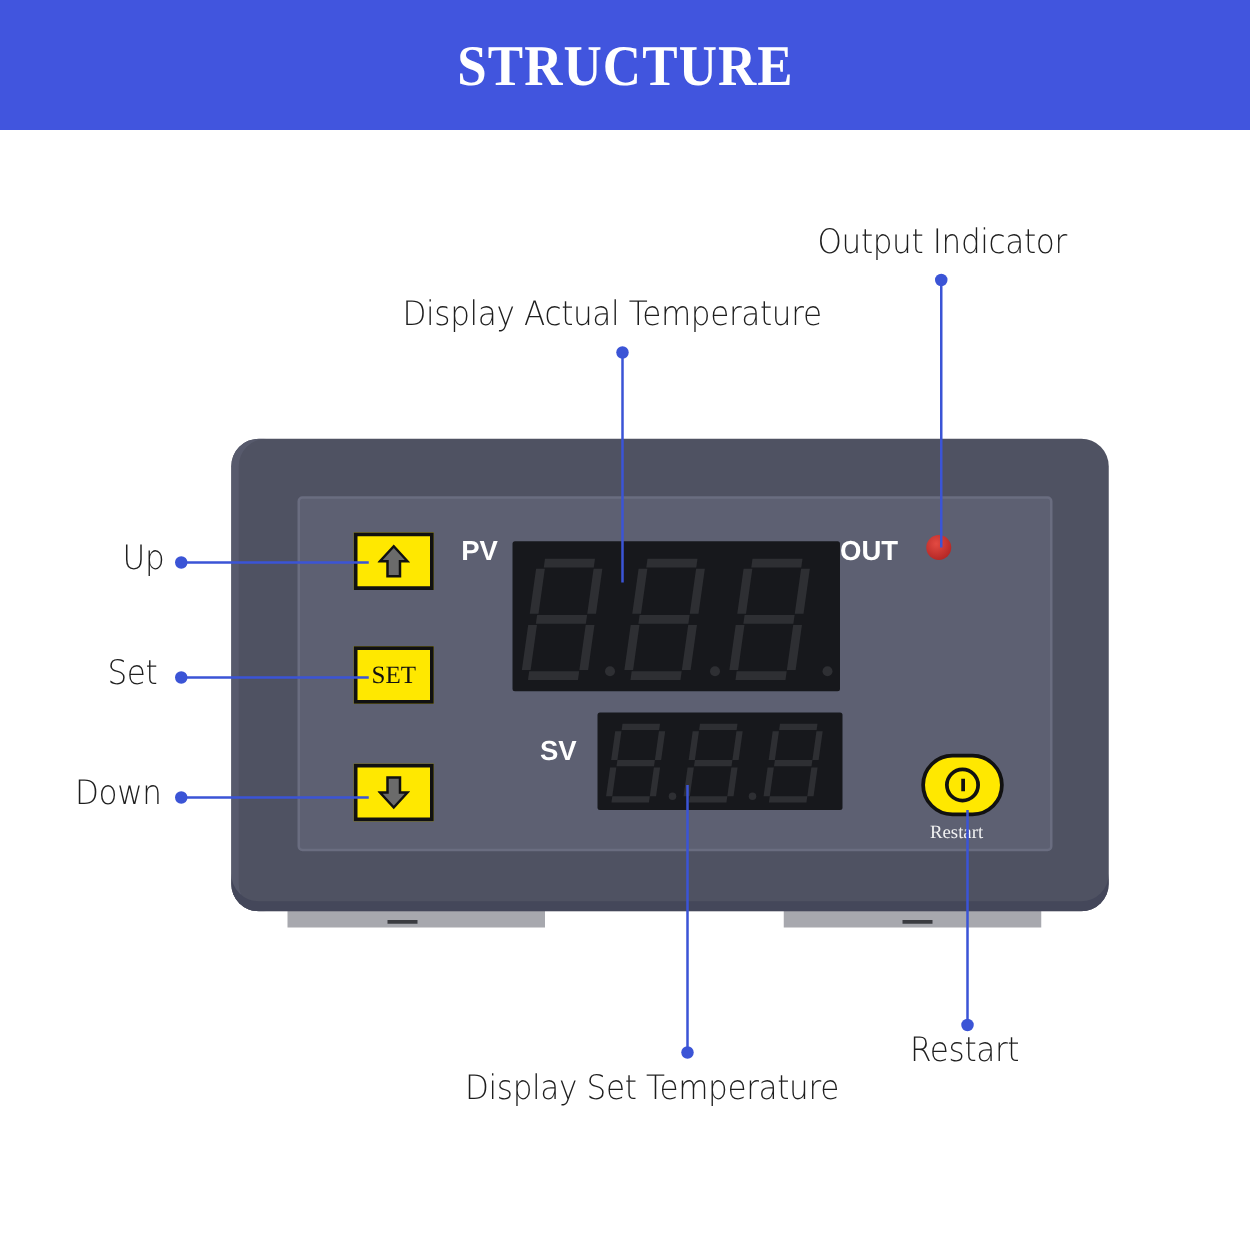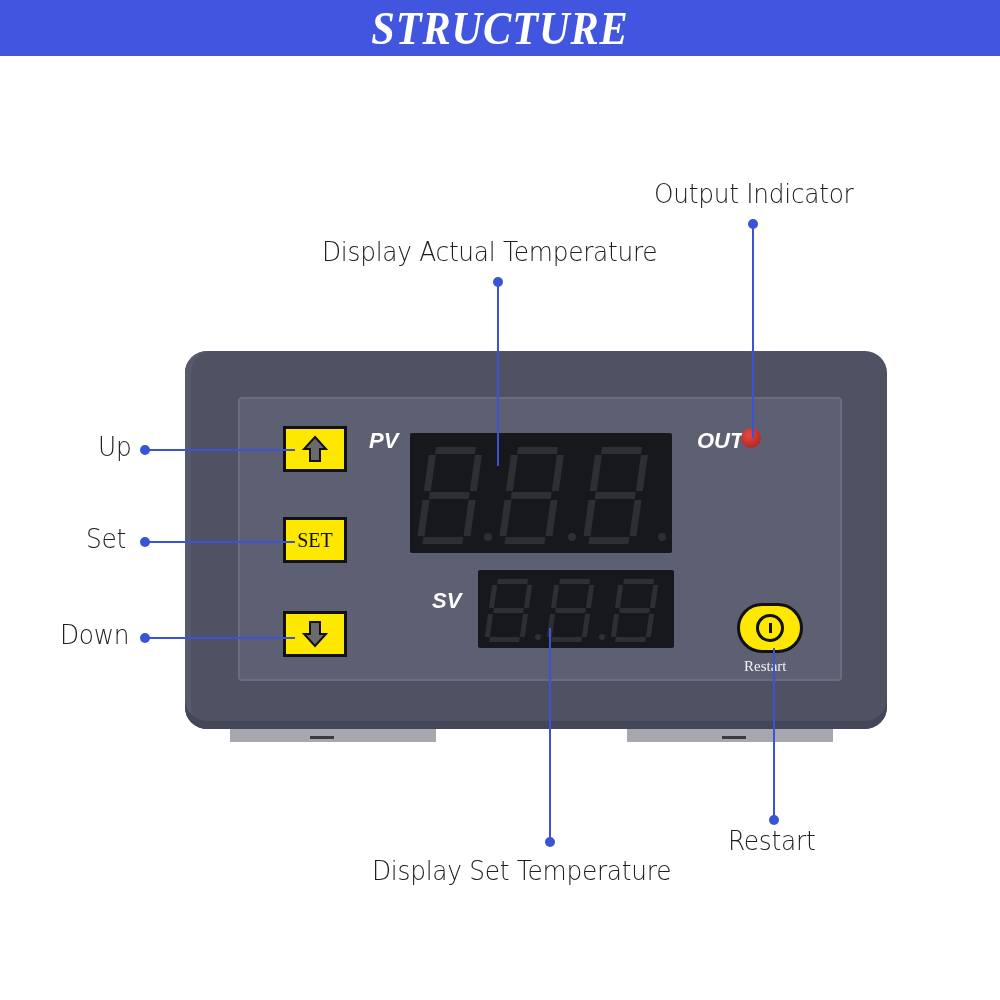--- a/index.html
+++ b/index.html
@@ -1,34 +1,34 @@
 <!DOCTYPE html>
 <html><head>
 <meta charset="utf-8">
 <style>
   html, body { margin:0; padding:0; }
   body { width:1000px; height:1000px; position:relative; background:#ffffff; overflow:hidden; font-family:"Liberation Sans", sans-serif; }
-  .banner { position:absolute; left:0; top:0; width:1000px; height:56px; background:#4155de; display:flex; align-items:center; justify-content:center;font-style:italic; }
+  .banner { position:absolute; left:0; top:0; width:1000px; height:104px; background:#4155de; display:flex; align-items:center; justify-content:center; }
   .banner-title { color:#ffffff; font-family:"Liberation Serif", serif; font-weight:bold; font-size:46px; letter-spacing:1px; transform:scaleX(0.92); }
 
   .label { position:absolute; color:#1e1e1e; font-size:27px; font-family:"DejaVu Sans", sans-serif; font-weight:300; white-space:nowrap; letter-spacing:-0.3px; transform:scaleX(0.92); transform-origin:left center; }
   .dot { position:absolute; width:10px; height:10px; border-radius:50%; background:#3b54d6; }
   .hline { position:absolute; height:2px; background:#3b54d6; }
   .vline { position:absolute; width:2px; background:#3b54d6; }
 
   .device { position:absolute; left:185px; top:351px; width:702px; height:378px; background:#4f5262; border-radius:22px; box-shadow: inset 0 -8px 0 #44475a, inset 6px 0 0 #575a6c; }
   .tab { position:absolute; height:14px; background:#a7a8ae; }
   .tab-slot { position:absolute; width:24px; height:3px; background:#3a3b40; bottom:3px; }
   .panel { position:absolute; left:238px; top:397px; width:600px; height:280px; background:#5d6072; border:2px solid #6a6d80; border-radius:4px; }
 
   .key { position:absolute; width:64px; height:46px; background:#ffe800; border:3px solid #111; box-sizing:border-box; display:flex; align-items:center; justify-content:center; }
   .key-set-label { font-family:"Liberation Serif", serif; font-size:20px; color:#111; }
 
   .seg-display { position:absolute; background:#17181c; border-radius:2px; }
-  .panel-tag { position:absolute; color:#ffffff; font-style:italic; font-weight:bold; font-size:22px; font-family:"Liberation Sans", sans-serif; }
+  .panel-tag { position:absolute; color:#ffffff; font-weight:bold; font-size:22px; font-family:"Liberation Sans", sans-serif; }
   .led { position:absolute; width:20px; height:20px; border-radius:50%; background:radial-gradient(circle at 40% 35%, #e34a42, #a51c1c); }
   .restart-btn { position:absolute; left:737px; top:603px; width:66px; height:50px; border-radius:25px; background:#ffe800; border:3px solid #111; box-sizing:border-box; display:flex; align-items:center; justify-content:center; }
   .restart-ring { width:28px; height:28px; border-radius:50%; border:3px solid #111; box-sizing:border-box; display:flex; align-items:center; justify-content:center; }
   .restart-bar { width:3px; height:10px; background:#111; }
   .restart-label { position:absolute; left:744px; top:658px; color:#f2f2f2; font-family:"Liberation Serif", serif; font-size:15px; }
 </style>
 </head>
 <body>
 
 <div class="banner">
@@ -134,21 +134,21 @@
           <rect x="36" y="6" width="5" height="23"></rect>
         <rect x="6" y="29" width="30" height="5"></rect>
           <rect x="1" y="35" width="5" height="23"></rect>
           <rect x="36" y="35" width="5" height="23"></rect>
         <rect x="6" y="58" width="30" height="5"></rect>
       </g>
     </g>
   </svg>
 </div>
 
-<span class="panel-tag" style="left:697px; top:428px;">OUT</span>
+<span class="panel-tag" style="left:672px; top:428px;">OUT</span>
 <div class="led" style="left:741px; top:428px;"></div>
 
 <div class="restart-btn">
   <div class="restart-ring">
       <div class="restart-bar"></div>
     </div>
 </div>
 <span class="restart-label">Restart</span>
 
 <div class="dot" style="left:140px; top:445px;"></div>

